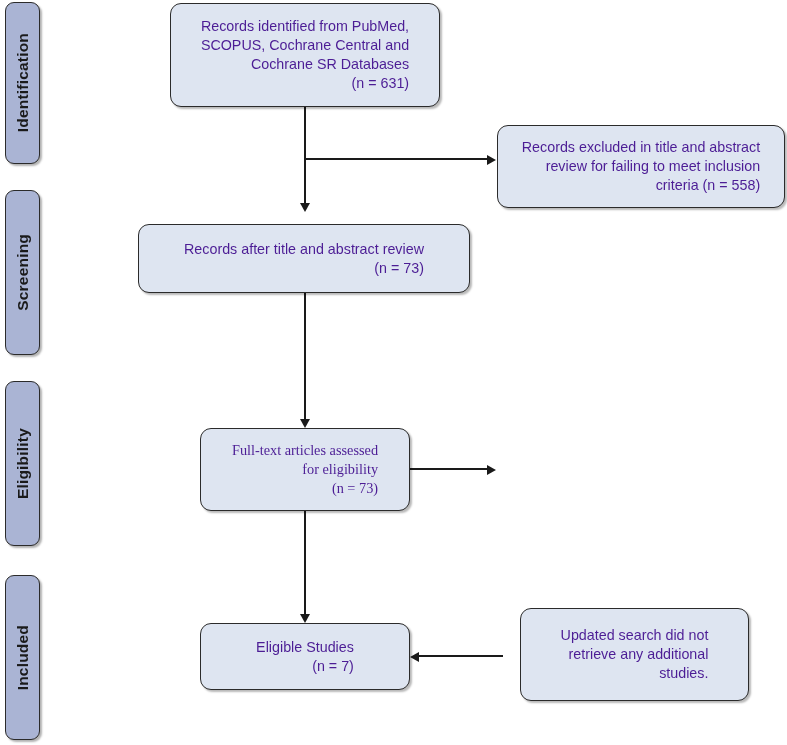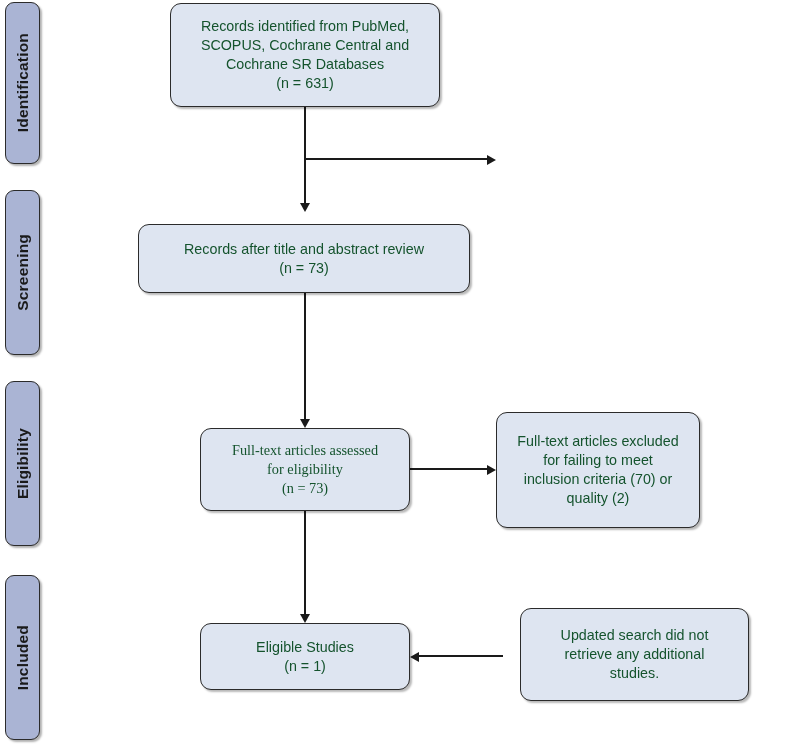--- a/index.html
+++ b/index.html
@@ -51,22 +51,22 @@
     box-shadow: 2px 2px 2px rgba(0,0,0,0.28);
     display: flex;
     align-items: center;
     justify-content: center;
     box-sizing: border-box;
     padding: 4px 8px;
   }
   .node .node-text {
     font-size: 14.3px;
     line-height: 1.32;
-    color: #14532d;
-    text-align: center;
+    color: #4c1d95;
+    text-align: right;
     white-space: pre-line;
   }
 
   
   .conn {
     position: absolute;
     background: #1a1a1a;
   }
   .conn.v { width: 1.8px; }
   .conn.h { height: 1.8px; }
@@ -131,42 +131,41 @@
   <div class="conn h" style="left:418px; top:655px; width:85px;"></div>
   <div class="arrowhead left" style="left:410px; top:651.5px;"></div>
 
   <div class="node" style="left:170px; top:3px; width:270px; height:104px;">
     <span class="node-text">Records identified from PubMed,
 SCOPUS, Cochrane Central and
 Cochrane SR Databases
 (n = 631)</span>
   </div>
 
+  <div class="node" style="left:497px; top:125px; width:288px; height:83px;">
+    <span class="node-text">Records excluded in title and abstract
+review for failing to meet inclusion
+criteria (n = 558)</span>
+  </div>
 
   <div class="node" style="left:138px; top:224px; width:332px; height:69px;">
     <span class="node-text">Records after title and abstract review
 (n = 73)</span>
   </div>
 
   <div class="node" style="left:200px; top:428px; width:210px; height:83px;font-family:Liberation Serif, serif;">
     <span class="node-text">Full-text articles assessed
 for eligibility
 (n = 73)</span>
   </div>
 
-  <div class="node" style="left:496px; top:412px; width:204px; height:116px;">
-    <span class="node-text">Full-text articles excluded
-for failing to meet
-inclusion criteria (70) or
-quality (2)</span>
-  </div>
 
   <div class="node" style="left:200px; top:623px; width:210px; height:67px;">
     <span class="node-text">Eligible Studies
-(n = 1)</span>
+(n = 7)</span>
   </div>
 
   <div class="node" style="left:520px; top:608px; width:229px; height:93px;">
     <span class="node-text">Updated search did not
 retrieve any additional
 studies.</span>
   </div>
 
 </div>
 

